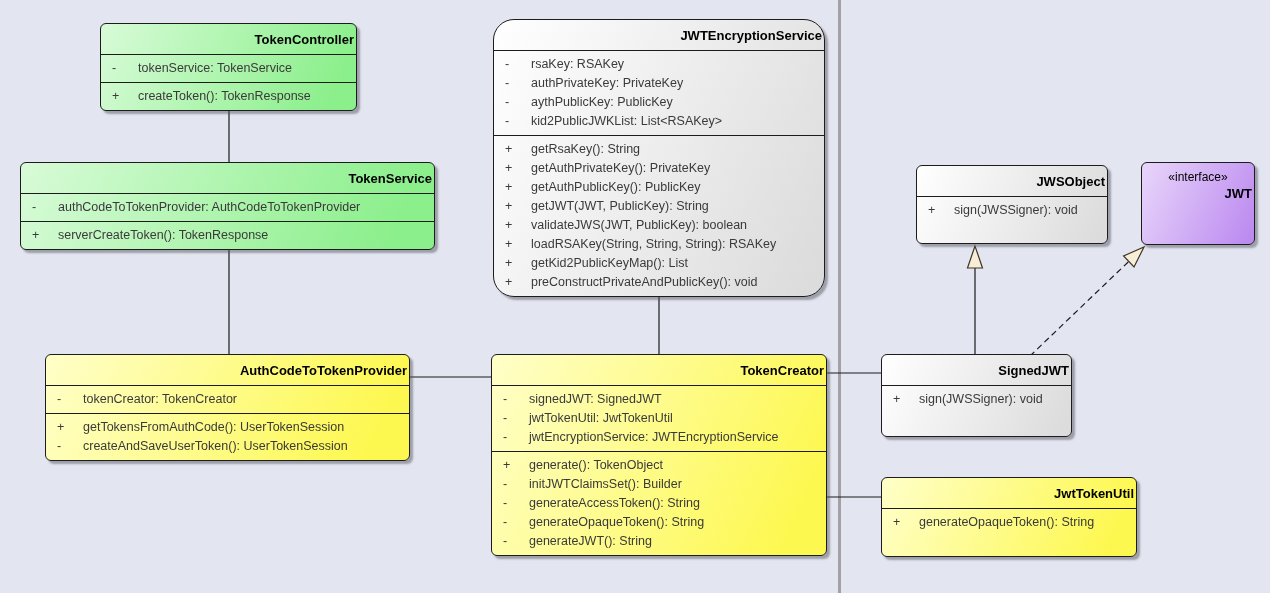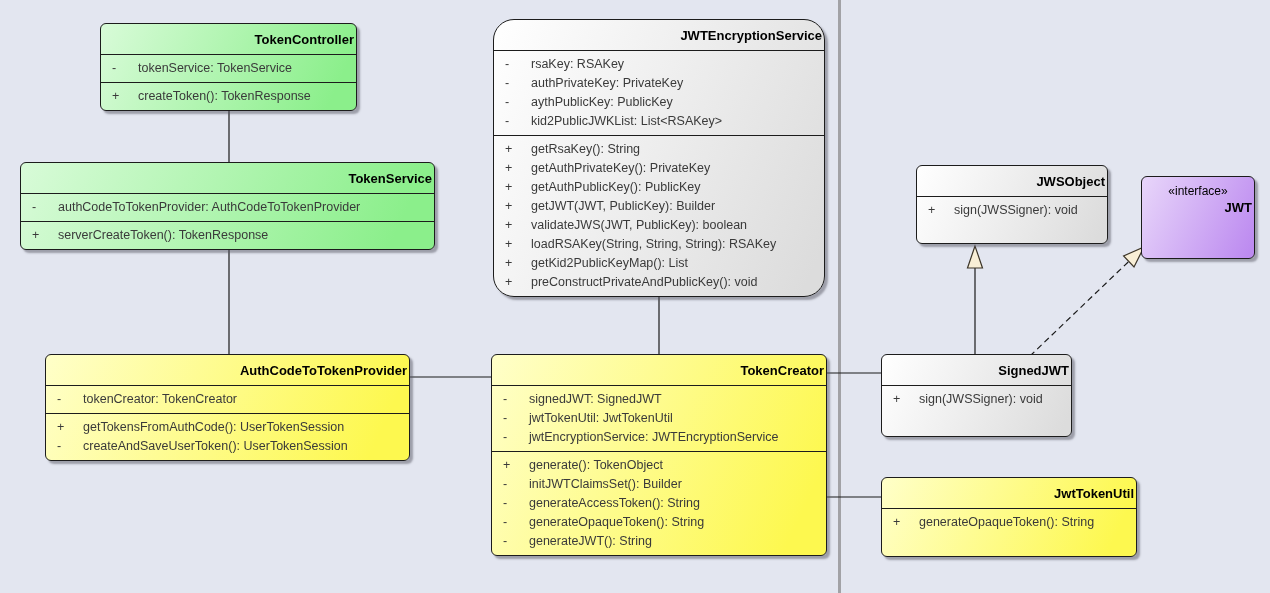--- a/index.html
+++ b/index.html
@@ -50,21 +50,21 @@
   }
   .vis{flex:0 0 26px;padding-left:11px;}
   .txt{flex:1;}
 
   
   #c0{left:100px;top:23px;width:255px;}
   #c1{left:20px;top:162px;width:413px;}
   #c2{left:493px;top:19px;width:330px;border-radius:21px;}
   #c3{left:916px;top:165px;width:190px;}
   #c3 .comp{min-height:38px;}
-  #c4{left:1141px;top:162px;width:112px;height:81px;margin-top:14px;}
+  #c4{left:1141px;top:162px;width:112px;height:81px;}
   #c5{left:45px;top:354px;width:363px;}
   #c6{left:491px;top:354px;width:334px;}
   #c7{left:881px;top:354px;width:189px;}
   #c7 .comp{min-height:42px;}
   #c8{left:881px;top:477px;width:254px;}
   #c8 .comp{min-height:39px;}
 </style>
 </head>
 <body>
 
@@ -147,21 +147,21 @@
       <div class="member">
         <span class="vis">+</span>
         <span class="txt">getAuthPrivateKey(): PrivateKey</span>
       </div>
       <div class="member">
         <span class="vis">+</span>
         <span class="txt">getAuthPublicKey(): PublicKey</span>
       </div>
       <div class="member">
         <span class="vis">+</span>
-        <span class="txt">getJWT(JWT, PublicKey): Builder</span>
+        <span class="txt">getJWT(JWT, PublicKey): String</span>
       </div>
       <div class="member">
         <span class="vis">+</span>
         <span class="txt">validateJWS(JWT, PublicKey): boolean</span>
       </div>
       <div class="member">
         <span class="vis">+</span>
         <span class="txt">loadRSAKey(String, String, String): RSAKey</span>
       </div>
       <div class="member">

